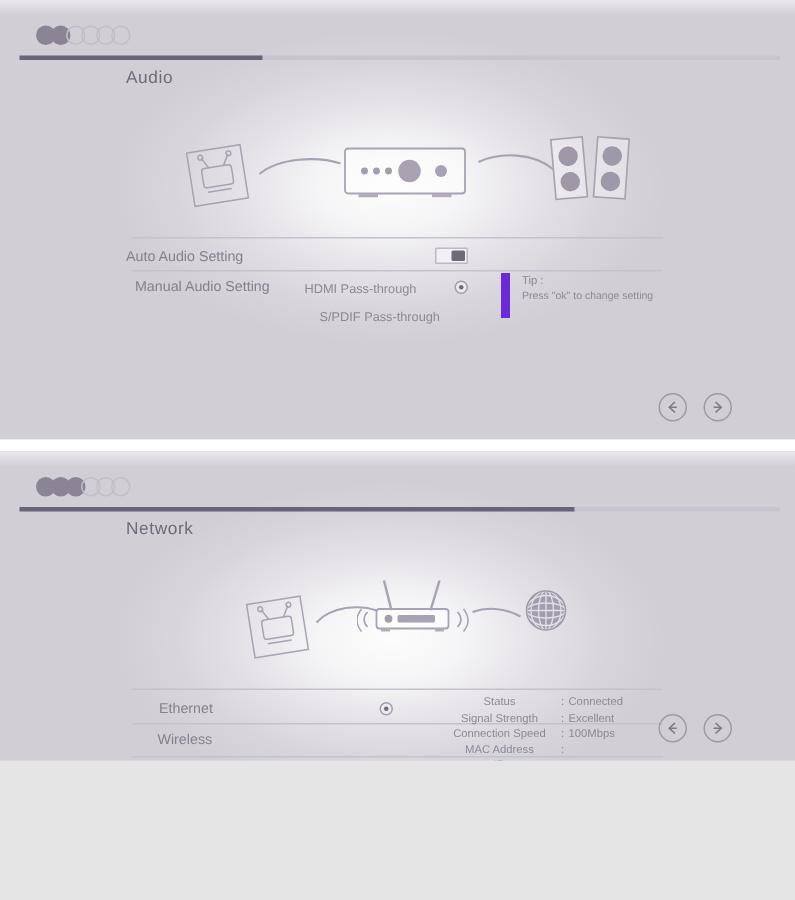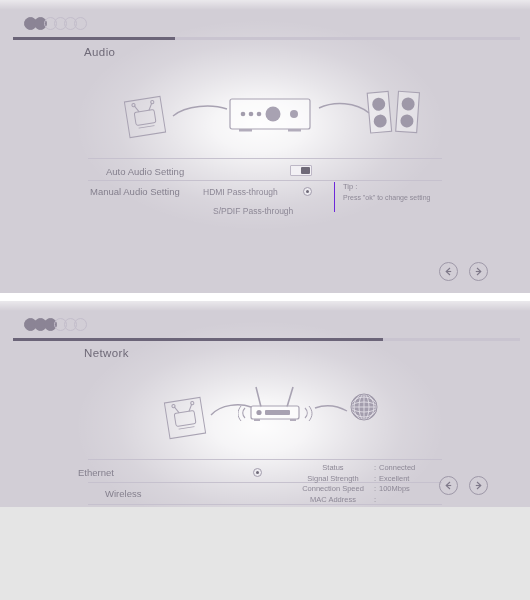--- a/index.html
+++ b/index.html
@@ -157,21 +157,21 @@
     width: 3px; height: 3px;
     border-radius: 50%;
     background: #6f6a78;
   }
 
   
   .tip {
     position: absolute;
     left: 334px; top: 182px;
     padding-left: 8px;
-    border-left: 1px solid #6d28d9;
+    border-left: 6px solid #6d28d9;
     height: 30px;
   }
   .tip-title { font-size: 7.5px; color: #8b8694; margin-bottom: 3px; }
   .tip-body  { font-size: 7px;   color: #8e8997; }
 
   
   .status-table {
     position: absolute;
     left: 296px; top: 455px;
     font-size: 7.5px;
@@ -281,21 +281,21 @@
               <circle cx="41.5" cy="16" r="6.5" fill="#9e98a8"></circle>
               <circle cx="41.5" cy="33" r="6.5" fill="#9e98a8"></circle>
             </g>
           </svg>
         </div>
       </div>
 
       <div class="settings">
         <div class="rule" style="top:0px;"></div>
 
-        <div class="row-label" style="left:106px; top:8px;">Auto Audio Setting</div>
+        <div class="row-label" style="left:84px; top:8px;">Auto Audio Setting</div>
         <div class="toggle" style="left:290px; top:7px;">
           <span class="knob"></span>
         </div>
 
         <div class="rule" style="top:22px;"></div>
 
         <div class="row-label" style="left:90px; top:28px;">Manual Audio Setting</div>
 
         <div class="sub-label" style="left:203px; top:29px;">HDMI Pass-through</div>
         <div class="radio on" style="left:303px; top:29px;"></div>
@@ -413,21 +413,21 @@
               <line x1="18" y1="5" x2="18" y2="31"></line>
             </g>
             <circle cx="18" cy="18" r="13" fill="none" stroke="#9e98a8" stroke-width="1"></circle>
           </svg>
         </div>
       </div>
 
       <div class="settings">
         <div class="rule" style="top:0px;"></div>
 
-        <div class="row-label" style="left:78px; top:8px;">Ethernet</div>
+        <div class="row-label" style="left:106px; top:8px;">Ethernet</div>
         <div class="radio on" style="left:253px; top:9px;"></div>
 
         <div class="rule" style="top:23px;"></div>
 
         <div class="row-label" style="left:105px; top:29px;">Wireless</div>
 
         <div class="rule" style="top:45px;"></div>
       </div>
 
       <div class="status-table" style="top:162px;">

